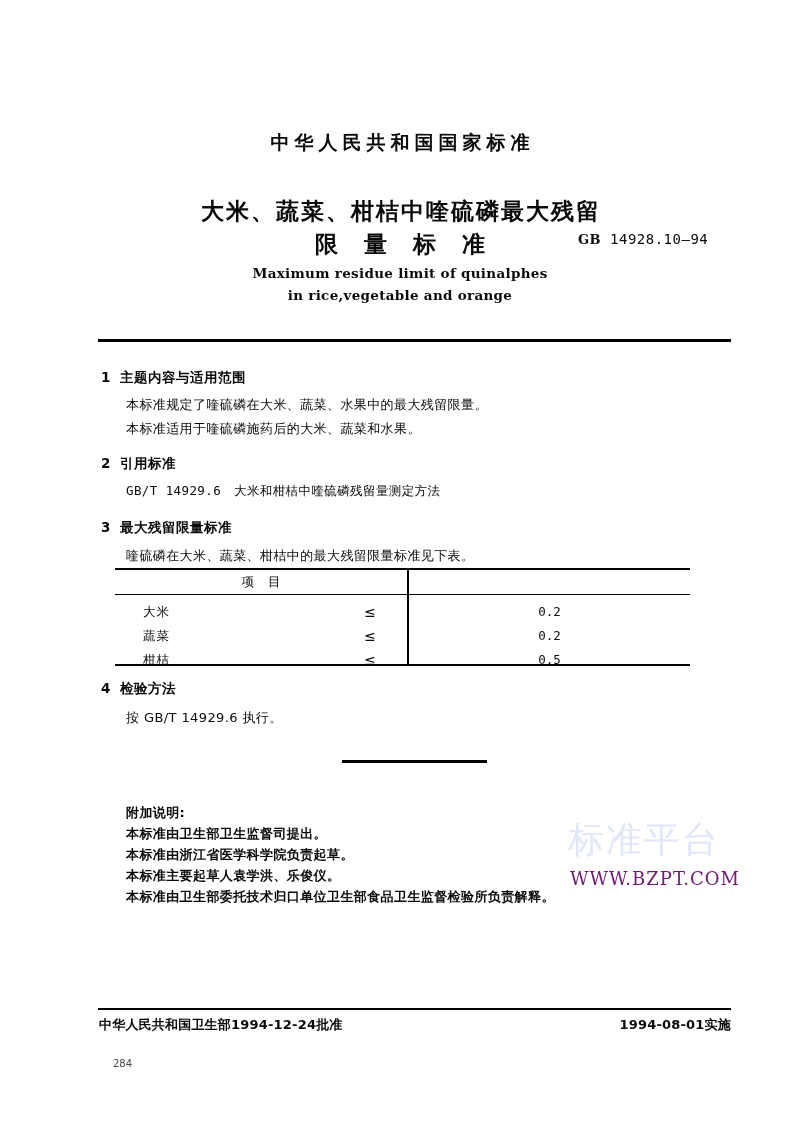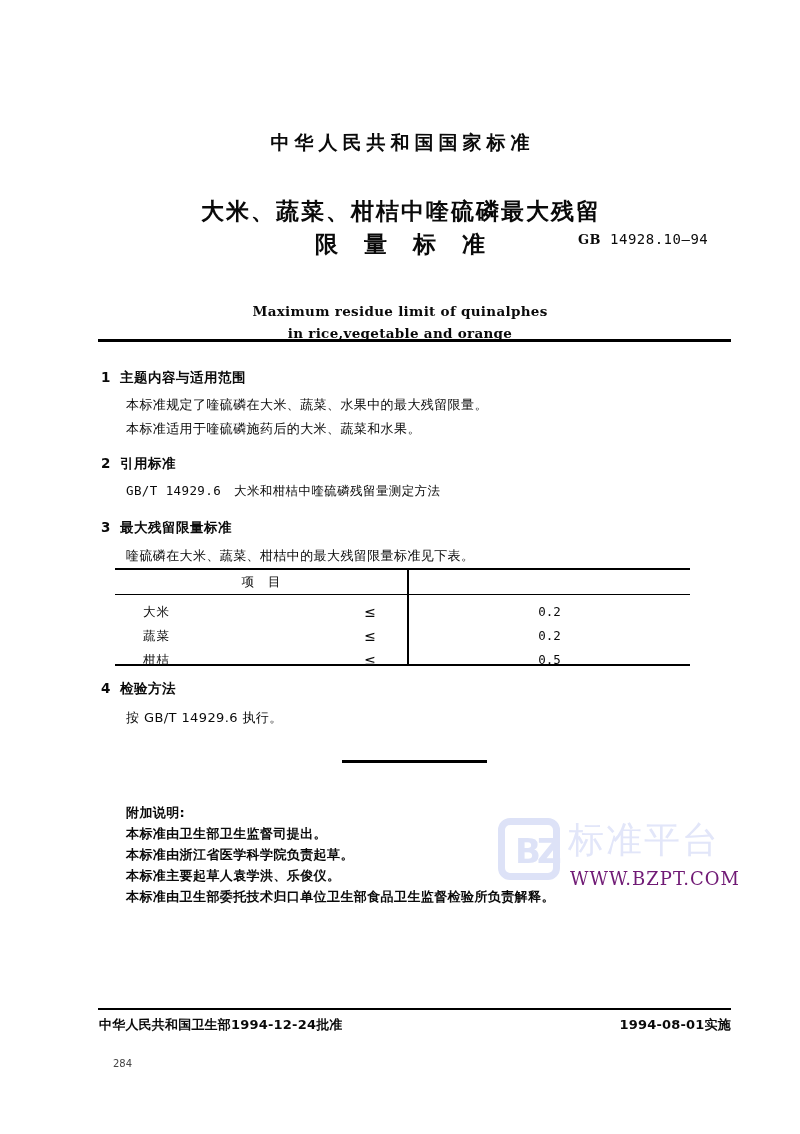--- a/index.html
+++ b/index.html
@@ -126,21 +126,20 @@
 
   .en-sub {
     position: absolute;
     left: 0; right: 0;
     text-align: center;
     font-family: "DejaVu Serif", serif;
     font-weight: bold;
     font-size: 13.5px;
     letter-spacing: 0.3px;
     white-space: nowrap;
-    margin-top: 38px;
   }
   #en-title-line-1 { top: 265px; }
   #en-title-line-2 { top: 287px; }
 
   #header-rule {
     position: absolute;
     left: 98px;
     top: 339px;
     width: 633px;
     height: 3px;
@@ -322,23 +321,20 @@
     font-size: 10px;
     color: #444;
   }
 </style>
 </head>
 <body>
 
 <div class="page">
 
   <div class="watermark">
-    <div class="wm-logo">
-      <div class="wm-logo-inner">BZ</div>
-    </div>
     <div class="wm-cn">标准平台</div>
     <div class="wm-url">WWW.BZPT.COM</div>
   </div>
 
   <div class="content">
 
     <div class="cn-head" id="national-standard-label">中华人民共和国国家标准</div>
 
     <div class="cn-head" id="title-line-1">大米、蔬菜、柑桔中喹硫磷最大残留</div>
 

